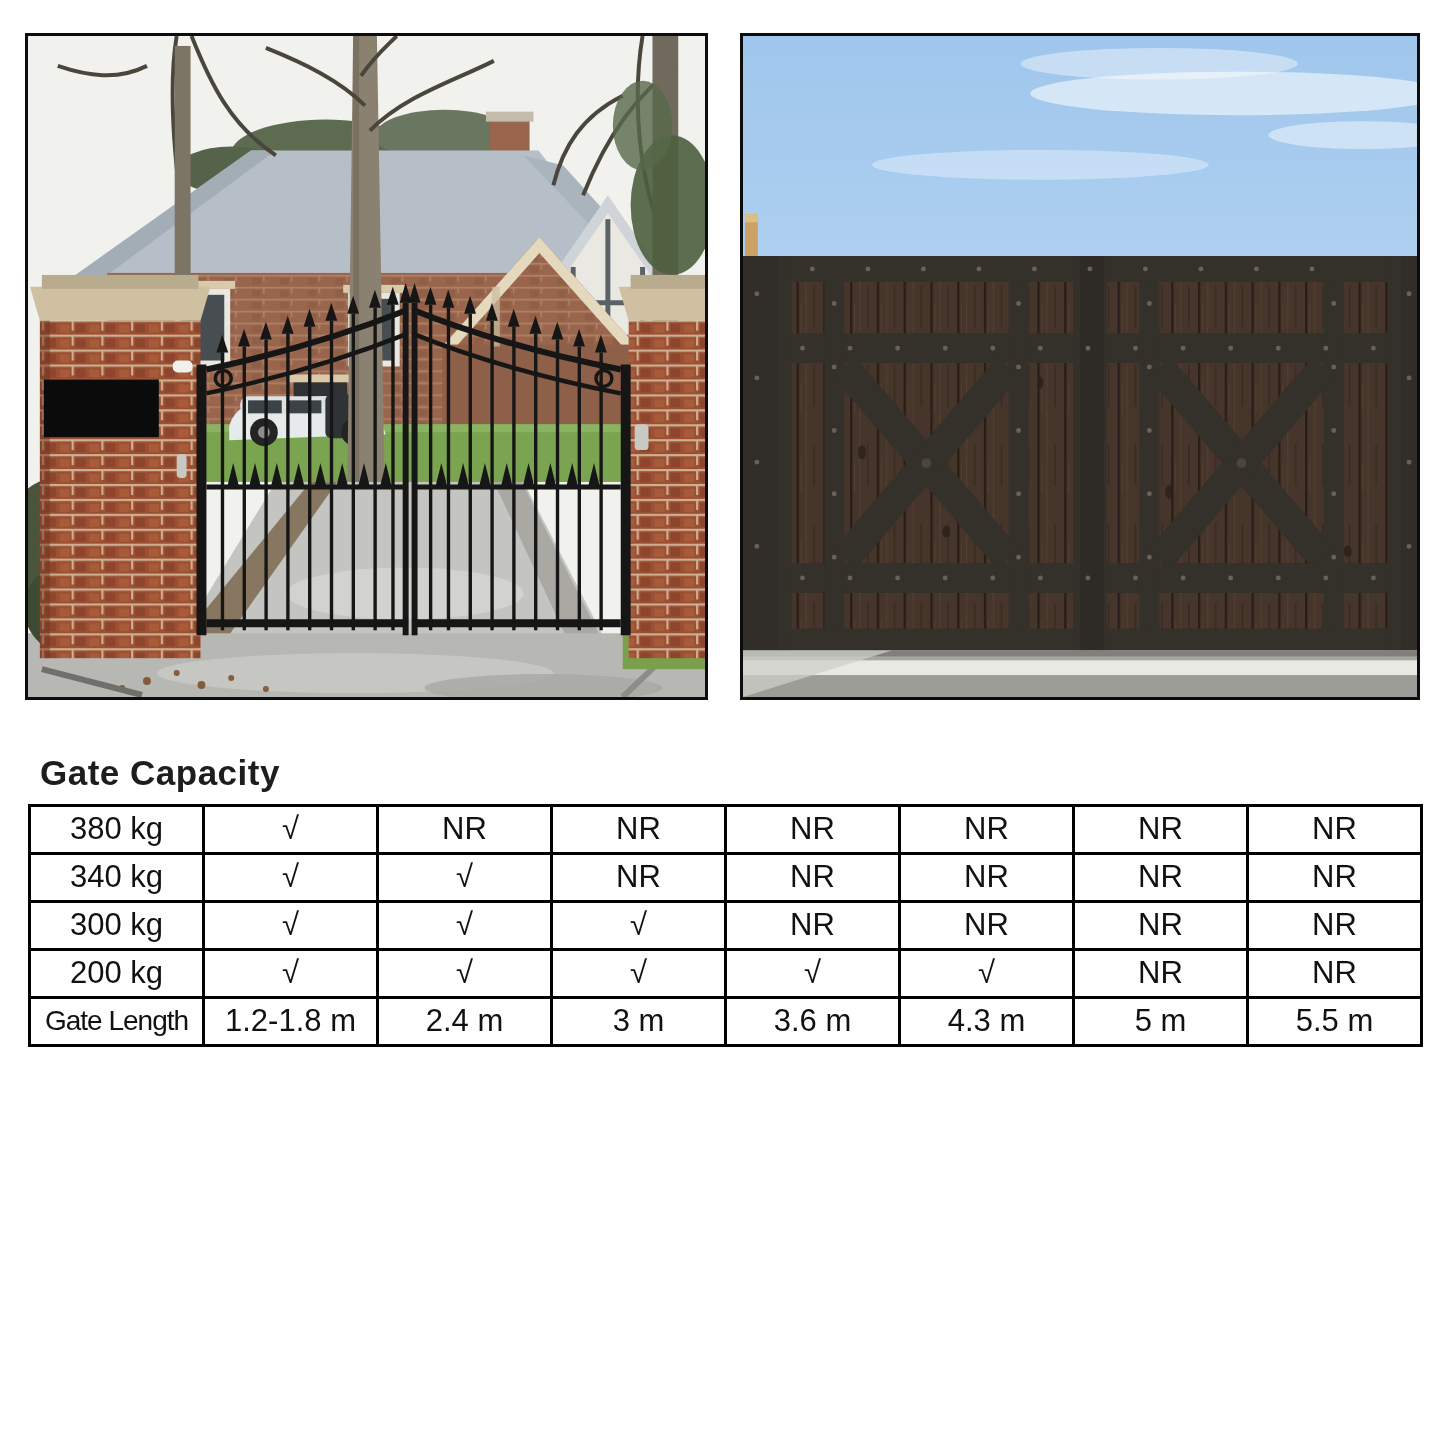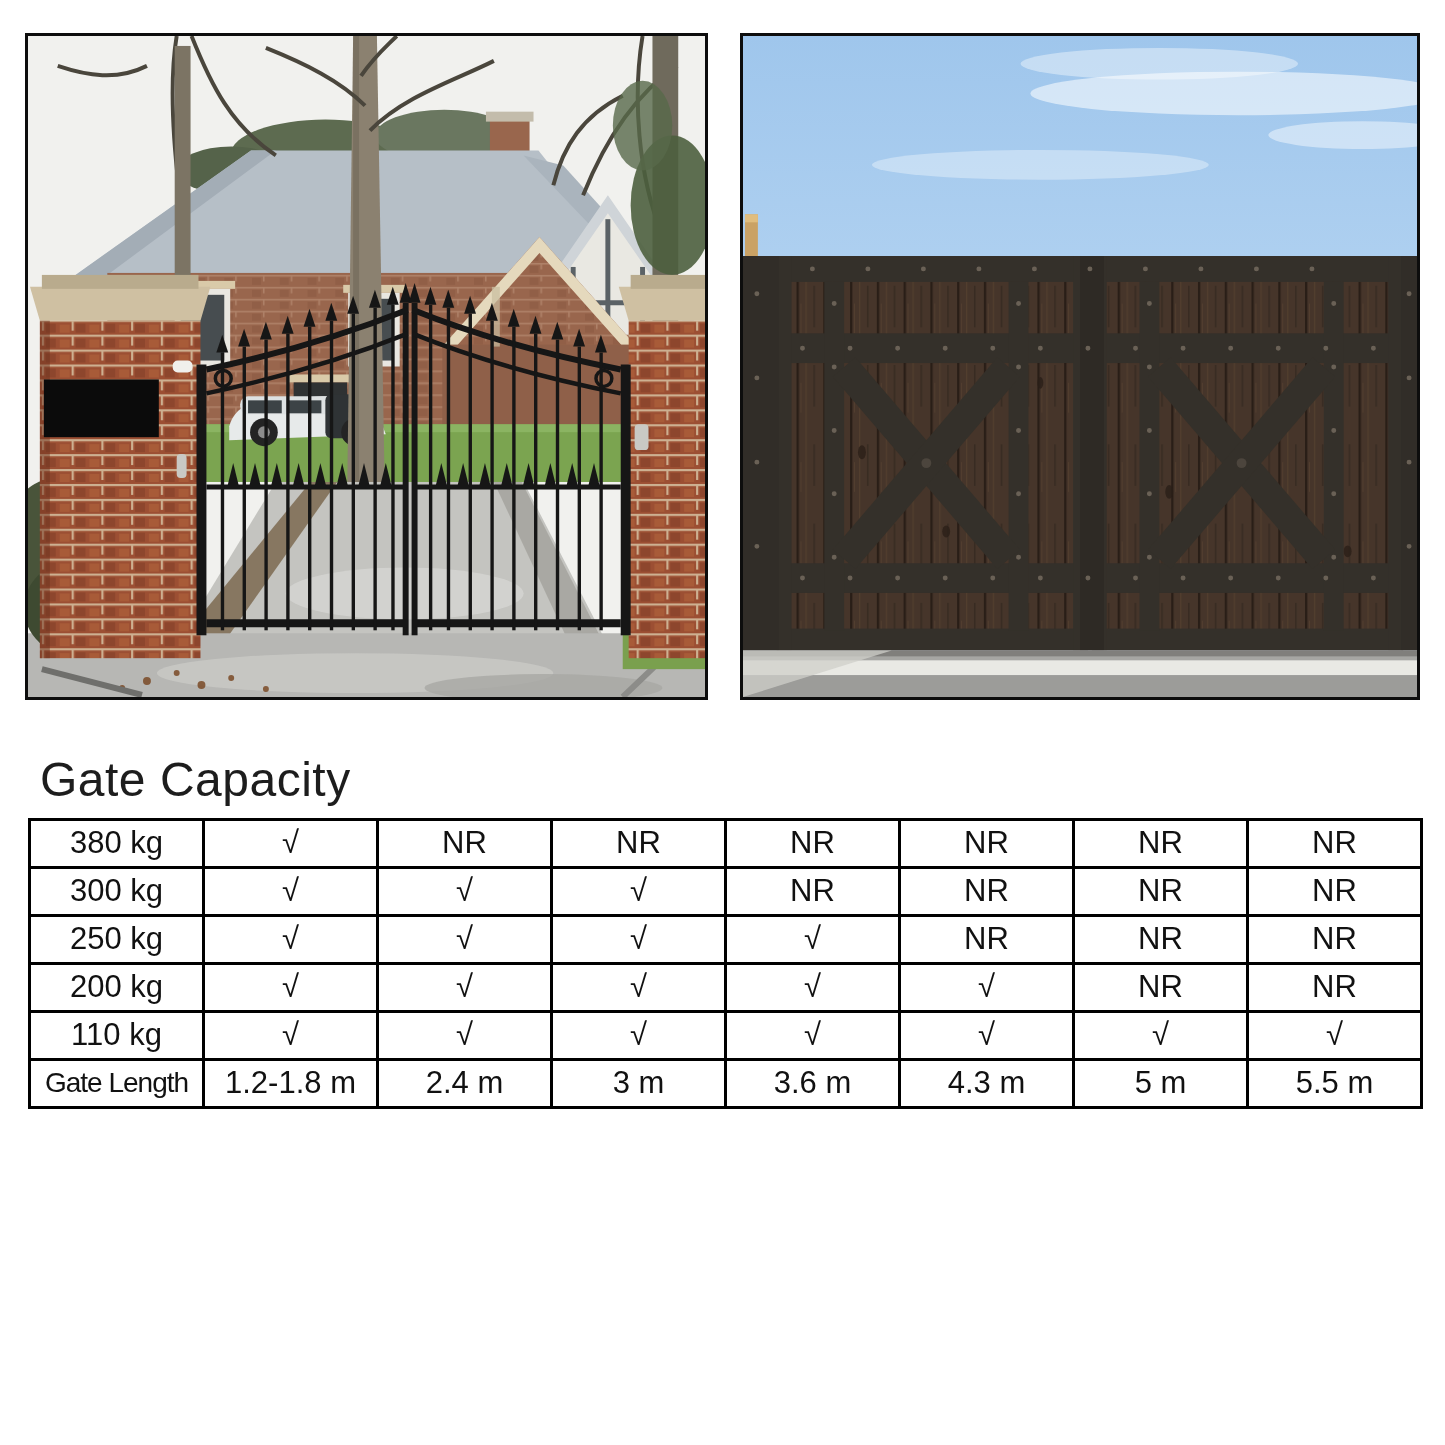--- a/index.html
+++ b/index.html
@@ -21,21 +21,21 @@
     background:#fff;
     overflow:hidden;
   }
   .photo svg { display:block; }
   .photo-left  { width:683px; height:667px; }
   .photo-right { width:681px; height:667px; }
 
   
   .capacity { padding:0 0 0 28px; margin-top:54px; }
   .cap-title {
-    font-size:48px; font-weight:400; color:#1d1d1d;
+    font-size:35px; font-weight:700; color:#1d1d1d;
     letter-spacing:0.5px; margin-left:12px; margin-bottom:11px;
     line-height:1.1;
   }
   table.cap {
     border-collapse:collapse; table-layout:fixed;
     width:1392px;
   }
   table.cap td {
     border:3px solid #000;
     height:48px;
@@ -417,58 +417,48 @@
             <td class="row-label">380 kg</td>
             <td class="cell-check">√</td>
             <td class="cell-nr">NR</td>
             <td class="cell-nr">NR</td>
             <td class="cell-nr">NR</td>
             <td class="cell-nr">NR</td>
             <td class="cell-nr">NR</td>
             <td class="cell-nr">NR</td>
           </tr>
           <tr>
-            <td class="row-label">300 kg</td>
-            <td class="cell-check">√</td>
-            <td class="cell-check">√</td>
-            <td class="cell-check">√</td>
+            <td class="row-label">340 kg</td>
+            <td class="cell-check">√</td>
+            <td class="cell-check">√</td>
+            <td class="cell-nr">NR</td>
             <td class="cell-nr">NR</td>
             <td class="cell-nr">NR</td>
             <td class="cell-nr">NR</td>
             <td class="cell-nr">NR</td>
           </tr>
           <tr>
-            <td class="row-label">250 kg</td>
-            <td class="cell-check">√</td>
-            <td class="cell-check">√</td>
-            <td class="cell-check">√</td>
-            <td class="cell-check">√</td>
+            <td class="row-label">300 kg</td>
+            <td class="cell-check">√</td>
+            <td class="cell-check">√</td>
+            <td class="cell-check">√</td>
+            <td class="cell-nr">NR</td>
             <td class="cell-nr">NR</td>
             <td class="cell-nr">NR</td>
             <td class="cell-nr">NR</td>
           </tr>
           <tr>
             <td class="row-label">200 kg</td>
             <td class="cell-check">√</td>
             <td class="cell-check">√</td>
             <td class="cell-check">√</td>
             <td class="cell-check">√</td>
             <td class="cell-check">√</td>
             <td class="cell-nr">NR</td>
             <td class="cell-nr">NR</td>
-          </tr>
-          <tr>
-            <td class="row-label">110 kg</td>
-            <td class="cell-check">√</td>
-            <td class="cell-check">√</td>
-            <td class="cell-check">√</td>
-            <td class="cell-check">√</td>
-            <td class="cell-check">√</td>
-            <td class="cell-check">√</td>
-            <td class="cell-check">√</td>
           </tr>
           <tr class="footer-row">
             <td class="row-label">Gate Length</td>
             <td>1.2-1.8 m</td>
             <td>2.4 m</td>
             <td>3 m</td>
             <td>3.6 m</td>
             <td>4.3 m</td>
             <td>5 m</td>
             <td>5.5 m</td>

